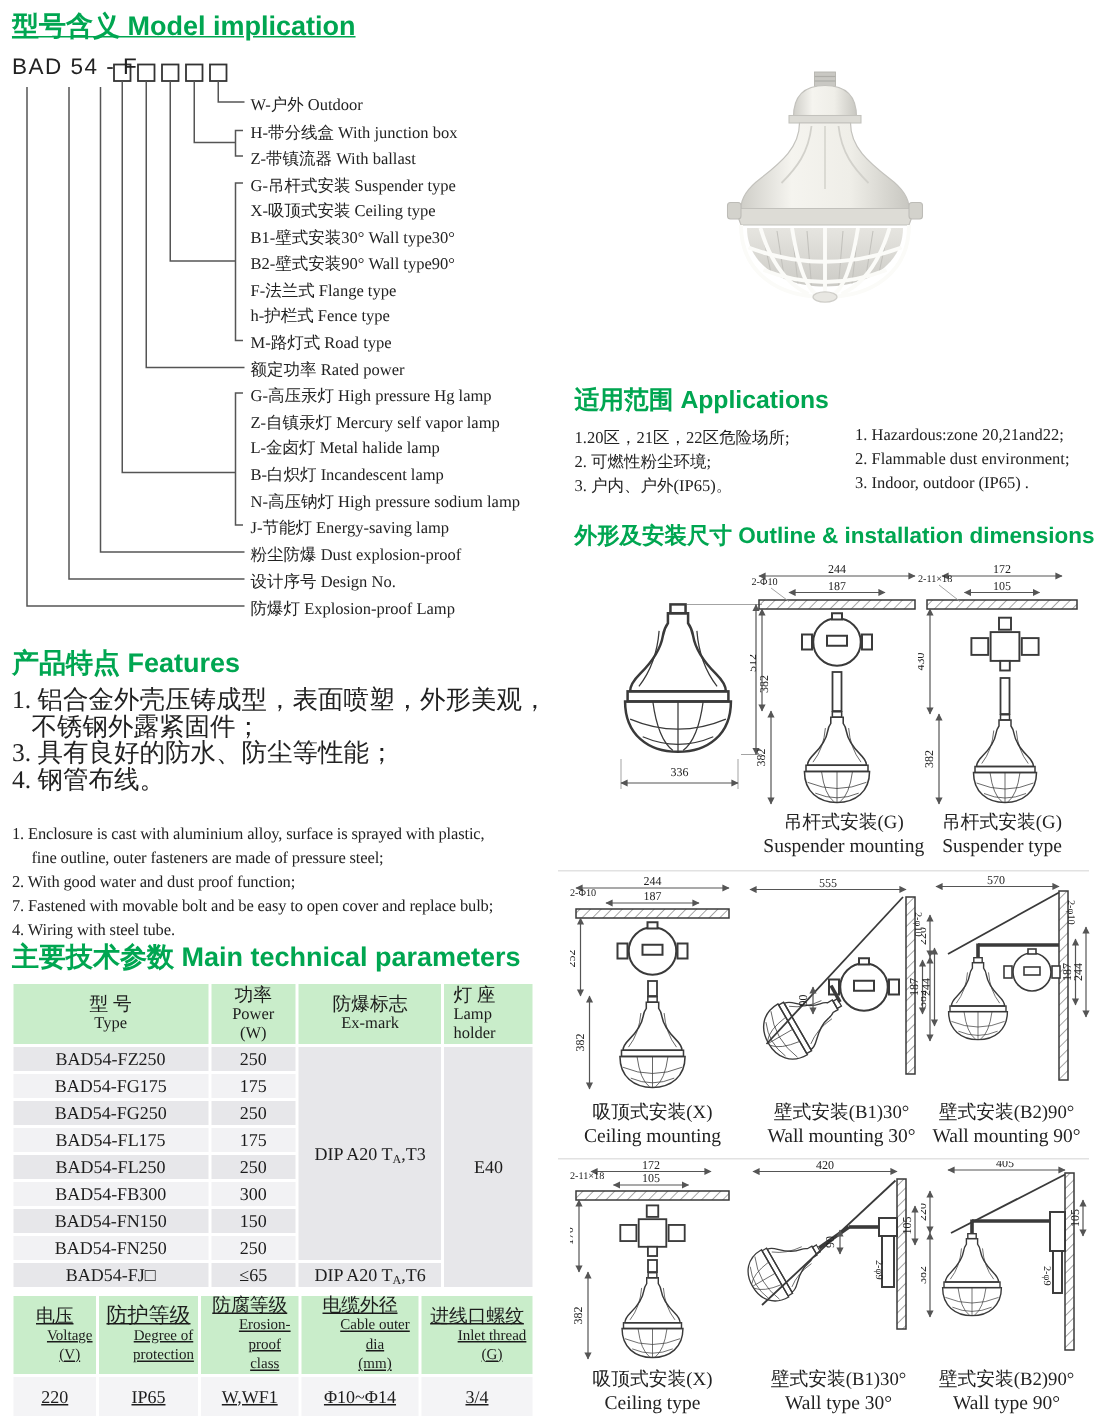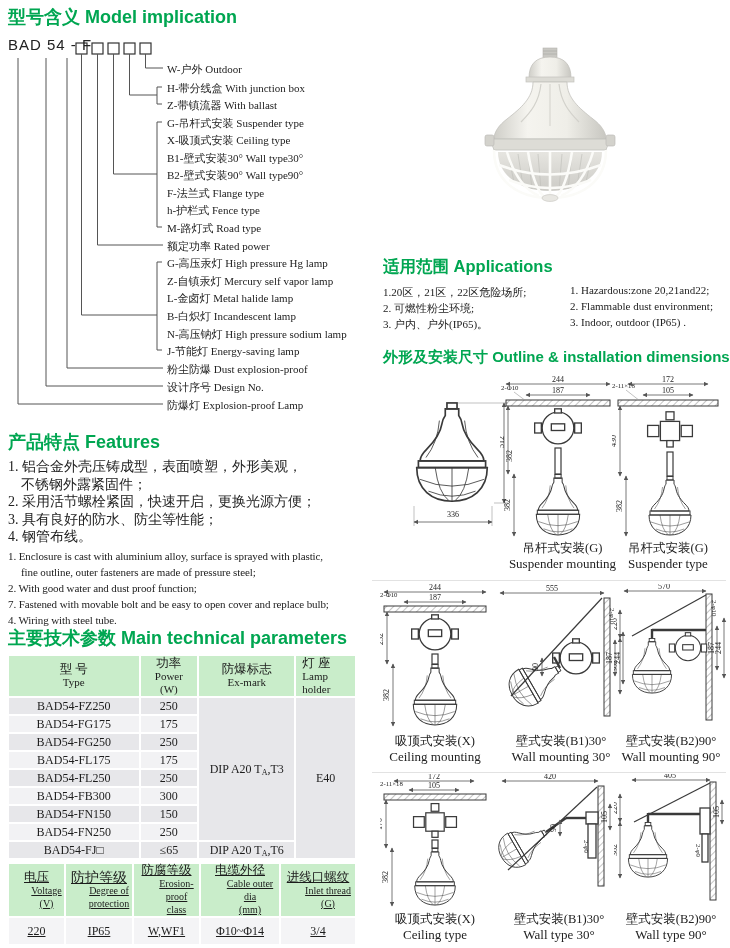--- a/index.html
+++ b/index.html
@@ -10,21 +10,21 @@
   .h1.apps{font-size:16.5px;}
   .h1.outline{font-size:15px;}
   
   .mdiag{position:absolute;left:0;top:36px;width:366px;height:396px;}
   .mprefix{position:absolute;left:8px;top:0;font-family:"Liberation Sans","DejaVu Sans",sans-serif;
            font-size:15px;letter-spacing:1px;color:#222;}
   .mlabel{position:absolute;left:167px;font-size:11px;white-space:nowrap;color:#222;}
   
   .applist{position:absolute;font-size:11px;line-height:16px;color:#222;}
   
-  .feat{position:absolute;left:8px;font-size:14px;line-height:17.5px;color:#222;white-space:nowrap;}
+  .feat{position:absolute;left:8px;font-size:17px;line-height:17.5px;color:#222;white-space:nowrap;}
   .feat.en{font-size:11px;line-height:16px;letter-spacing:-0.1px;}
   .feat .ind{padding-left:13px;}
   
   table{border-collapse:separate;border-spacing:2px;}
   .ptable{position:absolute;left:7px;top:654px;width:350px;table-layout:fixed;}
   .ptable td{font-size:12px;text-align:center;padding:0;vertical-align:middle;}
   .ptable tr.hd td{background:#c9edca;height:40px;line-height:13px;}
   .ptable td.c-holder{text-align:left;padding-left:6px;}
   .ptable .zh{font-size:12.5px;}
   .ptable .en{font-size:11px;}
@@ -97,21 +97,21 @@
           <rect x="-5" y="-24" width="10" height="10"></rect>
           <rect x="-28" y="-7" width="14" height="14"></rect>
           <rect x="14" y="-7" width="14" height="14"></rect>
           <rect x="-12" y="-12" width="24" height="24"></rect>
           <rect x="-4" y="12" width="8" height="8"></rect>
         </g>
       </symbol>
     </defs>
   </svg>
 
-  <div class="h1" style="left:8px;top:5px;">型号含义 Model implication</div>
+  <div class="h1" style="left:8px;top:5px;text-decoration:underline;">型号含义 Model implication</div>
   <div class="h1 apps" style="left:383px;top:256px;">适用范围 Applications</div>
   <div class="h1 outline" style="left:383px;top:348px;">外形及安装尺寸 Outline &amp; installation dimensions</div>
   <div class="h1" style="left:8px;top:430px;text-align:center;">产品特点 Features</div>
   <div class="h1" style="left:8px;top:626px;">主要技术参数 Main technical parameters</div>
 
   <div class="mdiag">
     <div class="mprefix">BAD 54 - F</div>
     <svg width="366" height="396" viewBox="0 0 366 396">
       <g fill="none" stroke="#333" stroke-width="1.2">
         <rect x="76" y="7" width="11" height="11"></rect>
@@ -215,21 +215,20 @@
   </div>
   <div class="applist" style="left:570px;top:282px;">
     <div>1. Hazardous:zone 20,21and22;</div>
     <div>2. Flammable dust environment;</div>
     <div>3. Indoor, outdoor (IP65) .</div>
   </div>
 
   <div class="feat" style="top:458px;">
     <div>1. 铝合金外壳压铸成型，表面喷塑，外形美观，</div>
     <div class="ind">不锈钢外露紧固件；</div>
-    <div>2. 采用活节螺栓紧固，快速开启，更换光源方便；</div>
     <div>3. 具有良好的防水、防尘等性能；</div>
     <div>4. 钢管布线。</div>
   </div>
   <div class="feat en" style="top:548px;">
     <div>1. Enclosure is cast with aluminium alloy, surface is sprayed with plastic,</div>
     <div class="ind">fine outline,  outer fasteners are made of pressure steel;</div>
     <div>2. With  good  water  and  dust  proof  function;</div>
     <div>7. Fastened with movable bolt and be easy to open cover and replace bulb;</div>
     <div>4. Wiring  with  steel  tube.</div>
   </div>

